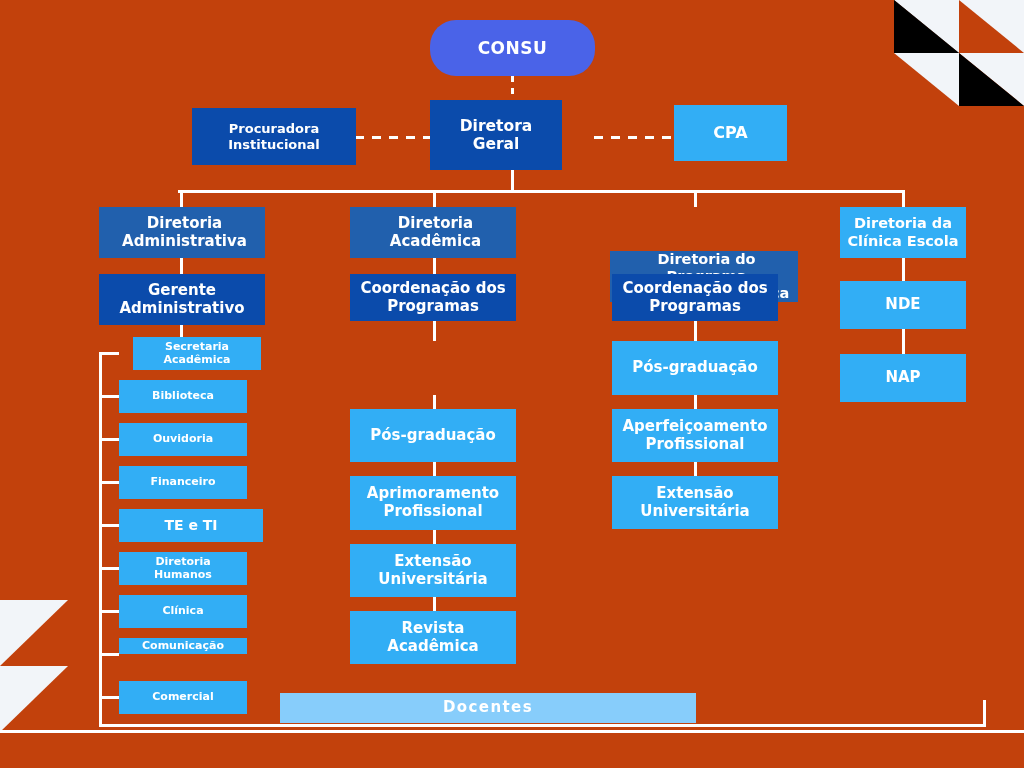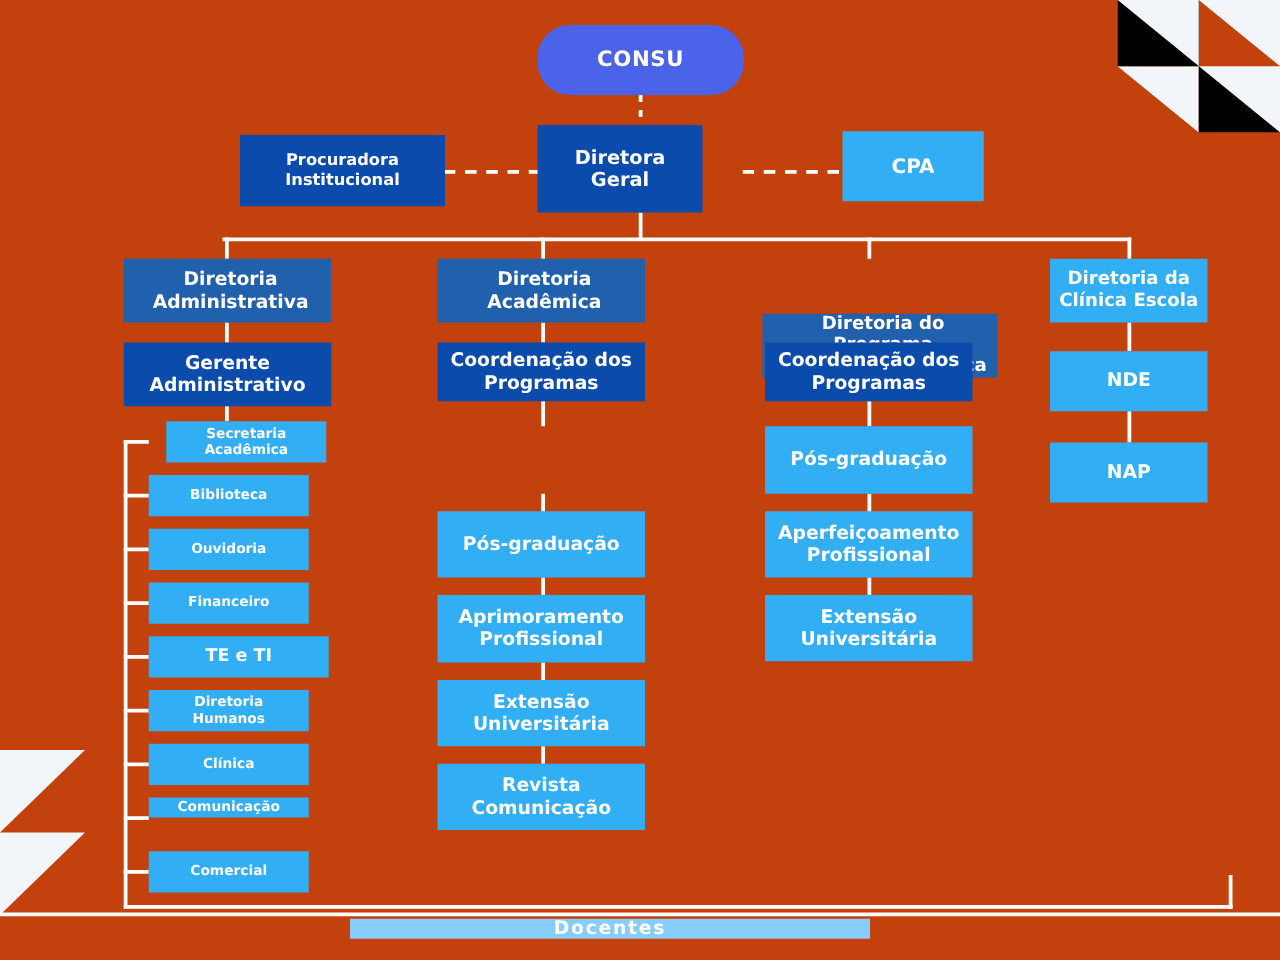--- a/index.html
+++ b/index.html
@@ -129,33 +129,33 @@
   <div class="box c-steel" style="left:350px;top:207px;width:166px;height:51px;font-size:15px;">Diretoria
 Acadêmica</div>
   <div class="box c-navy" style="left:350px;top:274px;width:166px;height:47px;font-size:15px;">Coordenação dos
 Programas</div>
 
   <div class="box c-sky" style="left:350px;top:409px;width:166px;height:53px;font-size:15px;">Pós-graduação</div>
   <div class="box c-sky" style="left:350px;top:476px;width:166px;height:54px;font-size:15px;">Aprimoramento
 Profissional</div>
   <div class="box c-sky" style="left:350px;top:544px;width:166px;height:53px;font-size:15px;">Extensão
 Universitária</div>
-  <div class="box c-sky" style="left:350px;top:611px;width:166px;height:53px;font-size:15px;">Revista Comunicação</div>
+  <div class="box c-sky" style="left:350px;top:611px;width:166px;height:53px;font-size:15px;">Revista Acadêmica</div>
 
   <div class="box c-steel" style="left:610px;top:207px;width:188px;height:51px;font-size:14.5px;margin-top:44px;">Diretoria  do Programa
 de Educação Médica</div>
   <div class="box c-navy" style="left:612px;top:274px;width:166px;height:47px;font-size:15px;">Coordenação dos
 Programas</div>
 
   <div class="box c-sky" style="left:612px;top:341px;width:166px;height:54px;font-size:15px;">Pós-graduação</div>
   <div class="box c-sky" style="left:612px;top:409px;width:166px;height:53px;font-size:15px;">Aperfeiçoamento
 Profissional</div>
   <div class="box c-sky" style="left:612px;top:476px;width:166px;height:53px;font-size:15px;">Extensão
 Universitária</div>
 
   <div class="box c-sky" style="left:840px;top:207px;width:126px;height:51px;font-size:14.5px;">Diretoria da
 Clínica Escola</div>
   <div class="box c-sky" style="left:840px;top:281px;width:126px;height:48px;font-size:15px;">NDE</div>
   <div class="box c-sky" style="left:840px;top:354px;width:126px;height:48px;font-size:15px;">NAP</div>
 
-  <div class="box c-docentes" style="left:280px;top:735px;width:416px;height:16px;font-size:15px;letter-spacing:1.4px;">Docentes</div>
+  <div class="box c-docentes" style="left:280px;top:693px;width:416px;height:30px;font-size:15px;letter-spacing:1.4px;">Docentes</div>
 
 </div>
 
 </body></html>

